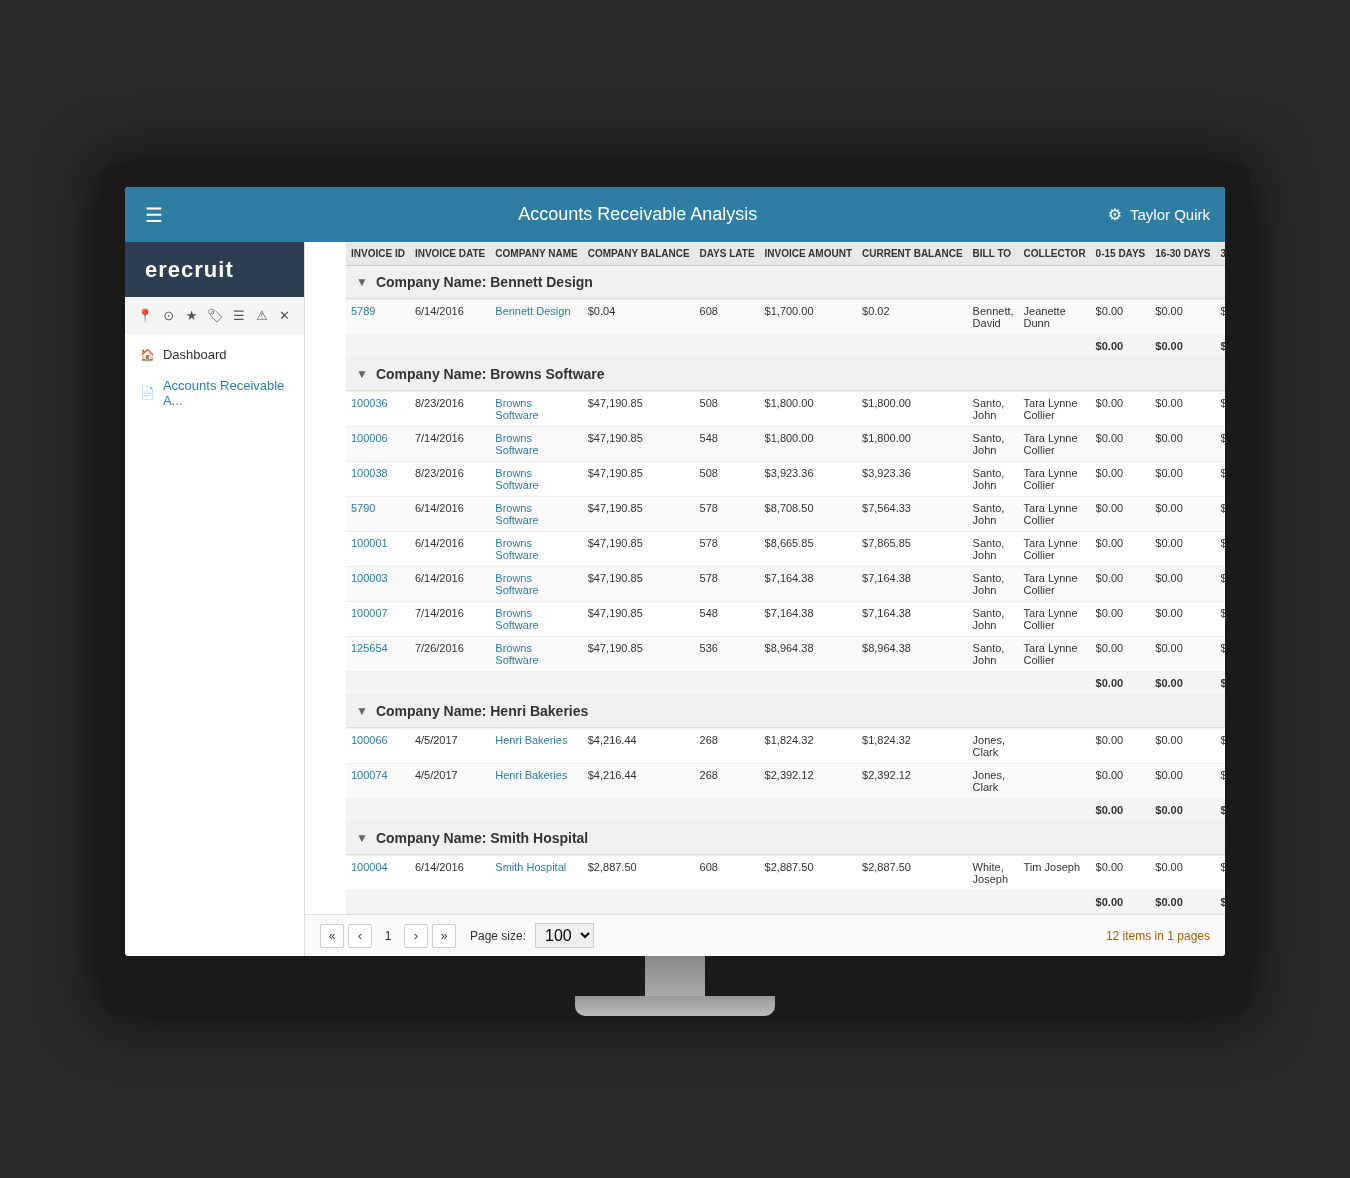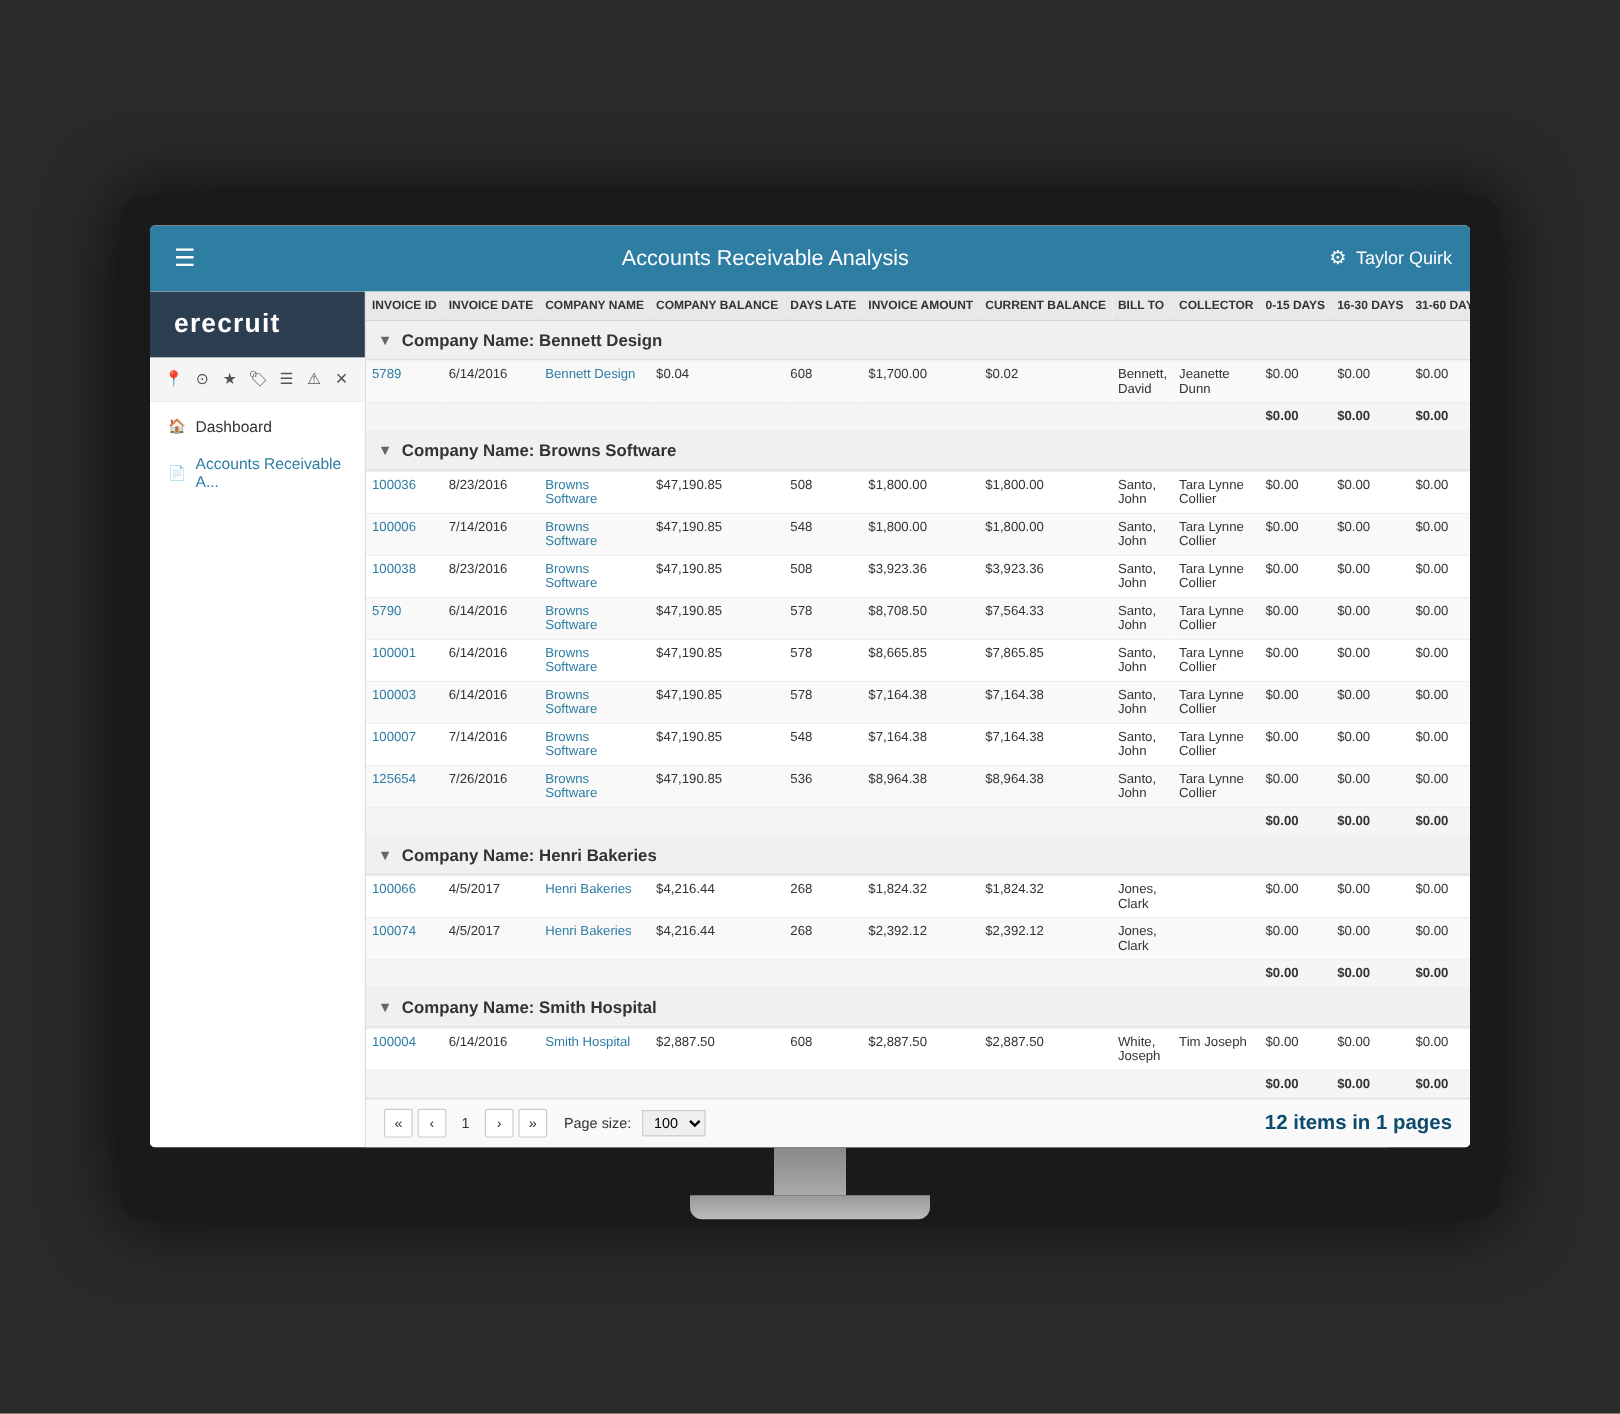--- a/index.html
+++ b/index.html
@@ -142,20 +142,21 @@
     
     .data-table-container {
       padding: 0;
       overflow-x: auto;
     }
 
     table {
       width: 100%;
       border-collapse: collapse;
       font-size: 11px;
+      margin-left: 41px;
     }
 
     thead tr {
       background: #e8e8e8;
     }
 
     thead th {
       padding: 6px 5px;
       text-align: left;
       font-weight: 600;
@@ -247,30 +248,29 @@
       color: #333;
     }
 
     .page-size-label {
       font-size: 12px;
       color: #333;
       margin-left: 10px;
     }
 
     .page-size-select {
-      font-size: 12px;
+      font-size: 16px;
       border: 1px solid #ccc;
       padding: 2px 5px;
       margin-left: 5px;
     }
 
     .pagination-right {
-      font-size: 17px;
-      color: #0c4a6e;
-      font-weight: bold;
+      font-size: 12px;
+      color: #a16207;
     }
 
     .monitor-stand {
       display: flex;
       flex-direction: column;
       align-items: center;
     }
 
     .stand-neck {
       width: 60px;

